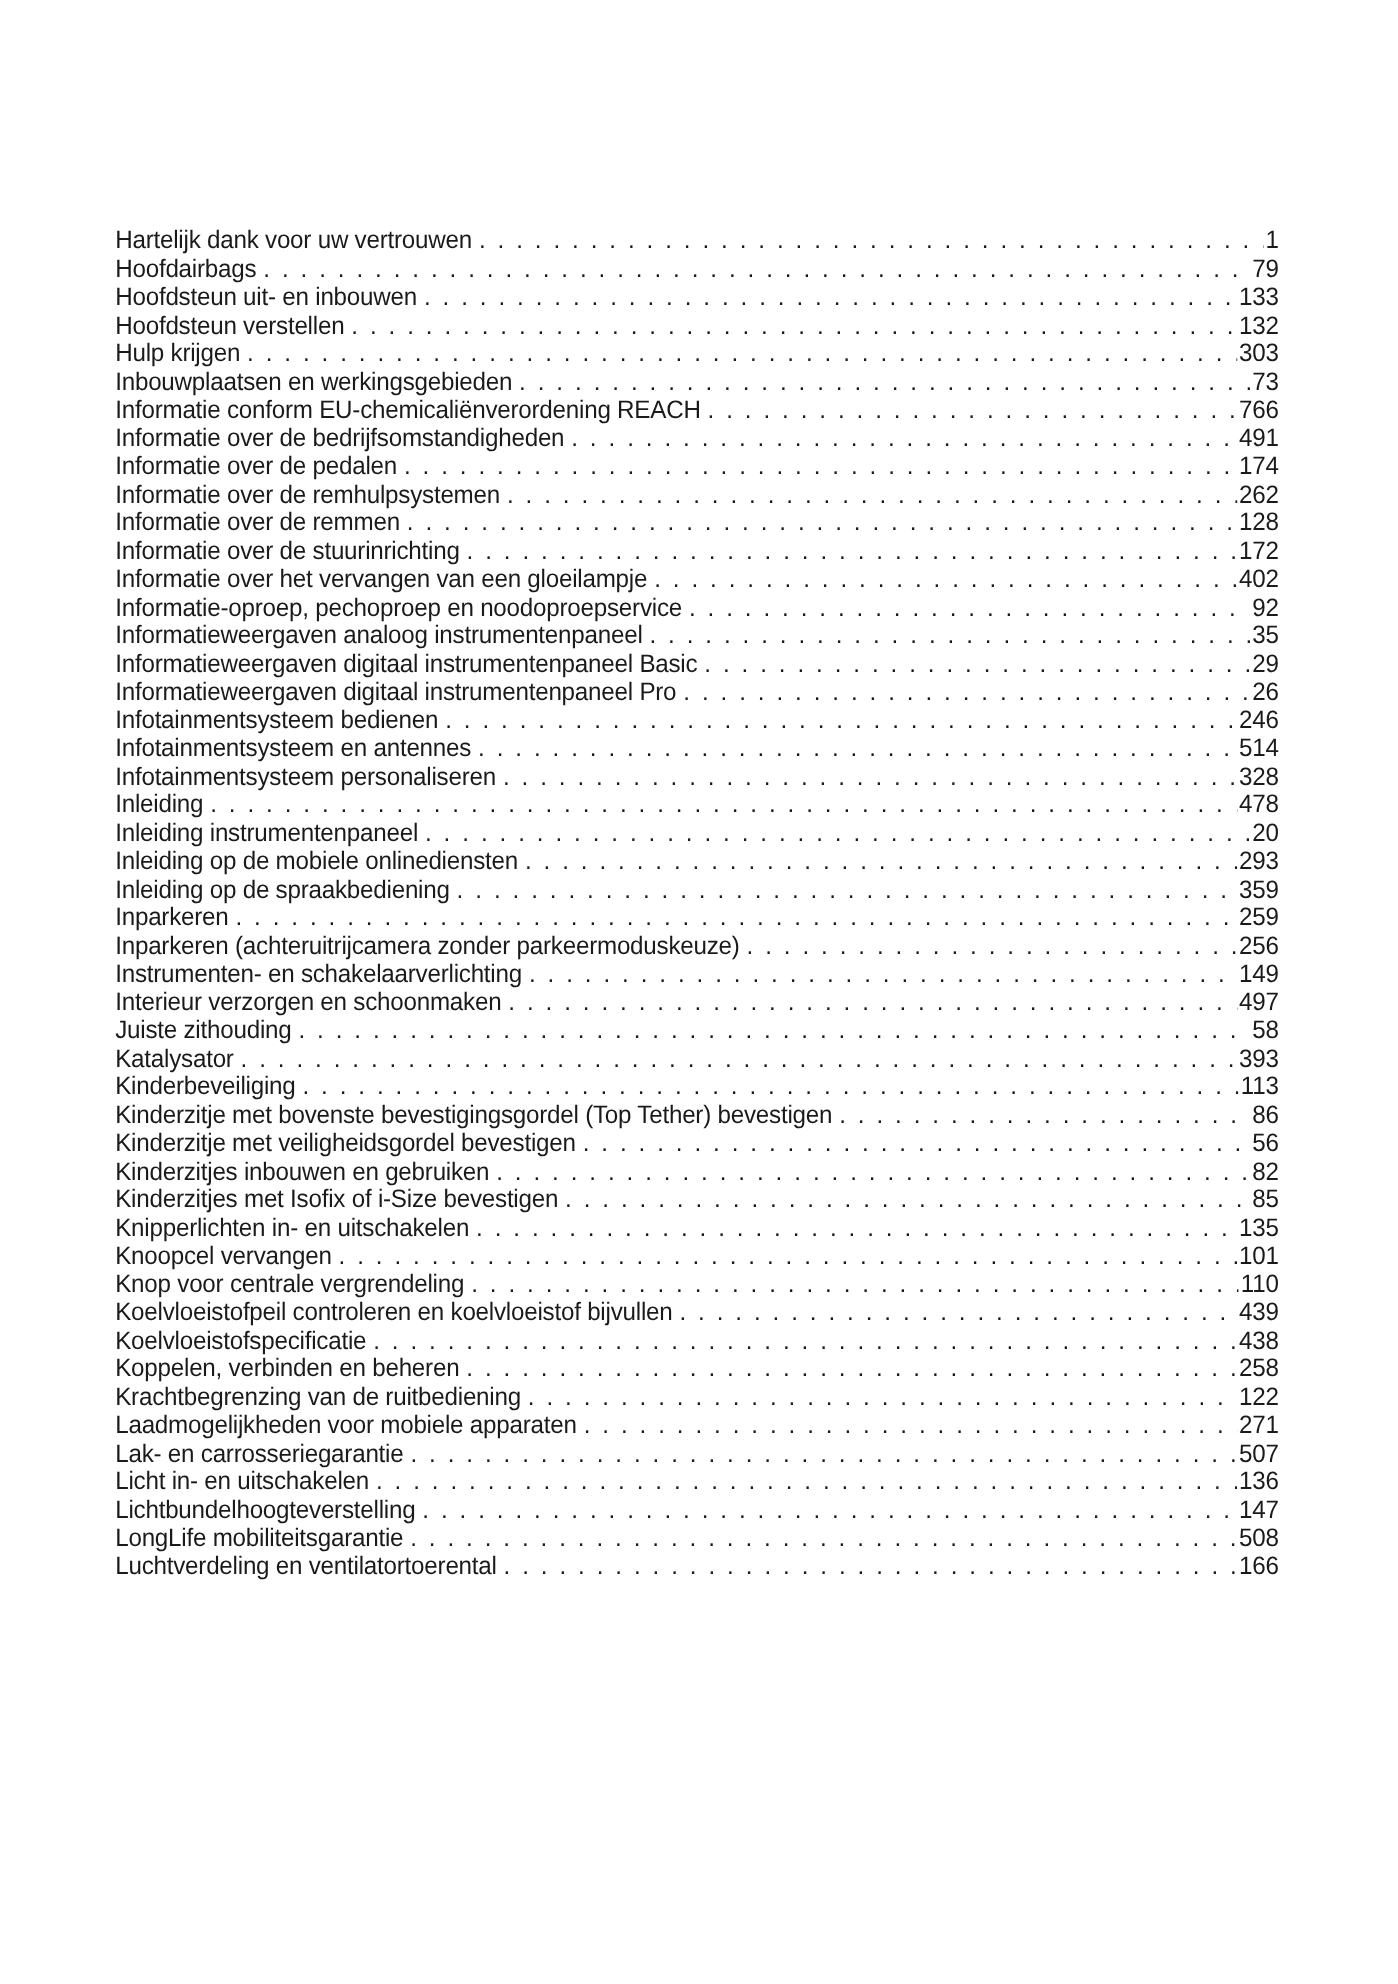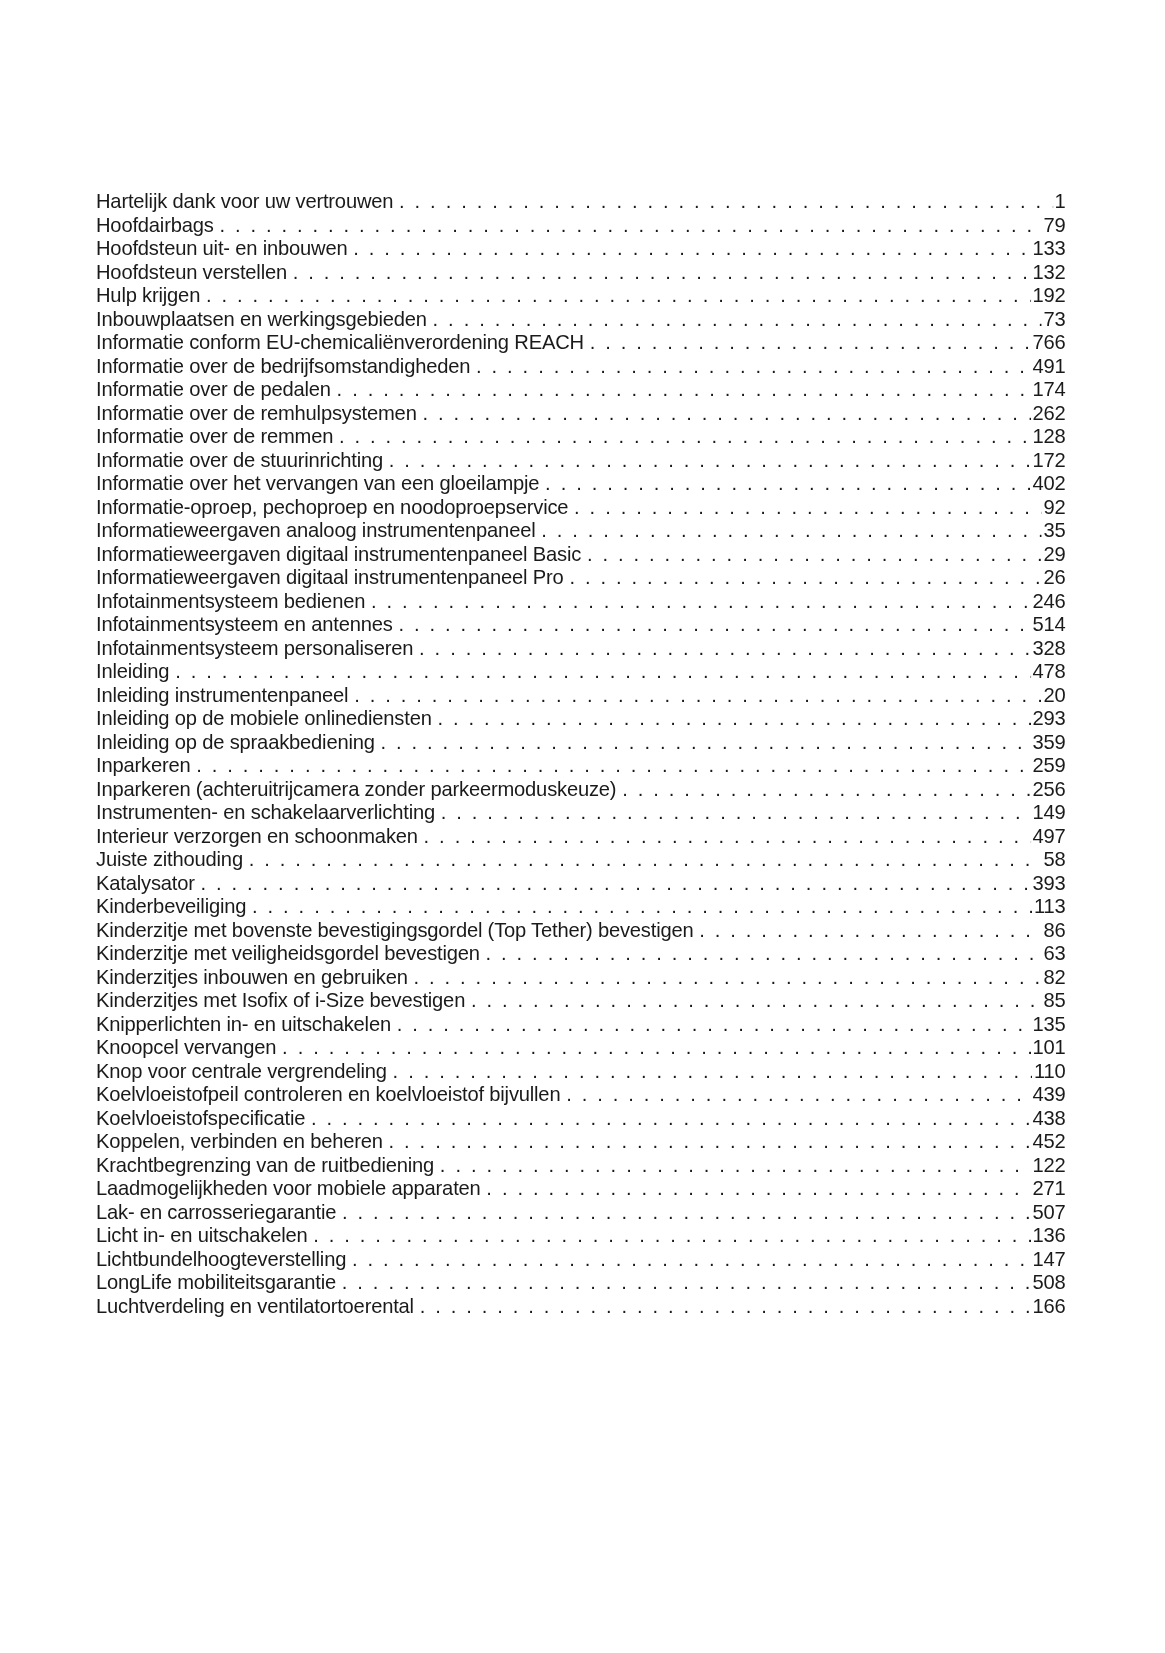--- a/index.html
+++ b/index.html
@@ -79,21 +79,21 @@
 
       <div class="toc-row">
         <span class="toc-title">Hoofdsteun verstellen</span>
         <span class="toc-leader"></span>
         <span class="toc-page">132</span>
       </div>
 
       <div class="toc-row">
         <span class="toc-title">Hulp krijgen</span>
         <span class="toc-leader"></span>
-        <span class="toc-page">192</span>
+        <span class="toc-page">303</span>
       </div>
 
       <div class="toc-row">
         <span class="toc-title">Inbouwplaatsen en werkingsgebieden</span>
         <span class="toc-leader"></span>
         <span class="toc-page">73</span>
       </div>
 
       <div class="toc-row">
         <span class="toc-title">Informatie conform EU-chemicaliënverordening REACH</span>
@@ -247,21 +247,21 @@
 
       <div class="toc-row">
         <span class="toc-title">Kinderzitje met bovenste bevestigingsgordel (Top Tether) bevestigen</span>
         <span class="toc-leader"></span>
         <span class="toc-page">86</span>
       </div>
 
       <div class="toc-row">
         <span class="toc-title">Kinderzitje met veiligheidsgordel bevestigen</span>
         <span class="toc-leader"></span>
-        <span class="toc-page">63</span>
+        <span class="toc-page">56</span>
       </div>
 
       <div class="toc-row">
         <span class="toc-title">Kinderzitjes inbouwen en gebruiken</span>
         <span class="toc-leader"></span>
         <span class="toc-page">82</span>
       </div>
 
       <div class="toc-row">
         <span class="toc-title">Kinderzitjes met Isofix of i-Size bevestigen</span>
@@ -295,21 +295,21 @@
 
       <div class="toc-row">
         <span class="toc-title">Koelvloeistofspecificatie</span>
         <span class="toc-leader"></span>
         <span class="toc-page">438</span>
       </div>
 
       <div class="toc-row">
         <span class="toc-title">Koppelen, verbinden en beheren</span>
         <span class="toc-leader"></span>
-        <span class="toc-page">452</span>
+        <span class="toc-page">258</span>
       </div>
 
       <div class="toc-row">
         <span class="toc-title">Krachtbegrenzing van de ruitbediening</span>
         <span class="toc-leader"></span>
         <span class="toc-page">122</span>
       </div>
 
       <div class="toc-row">
         <span class="toc-title">Laadmogelijkheden voor mobiele apparaten</span>

